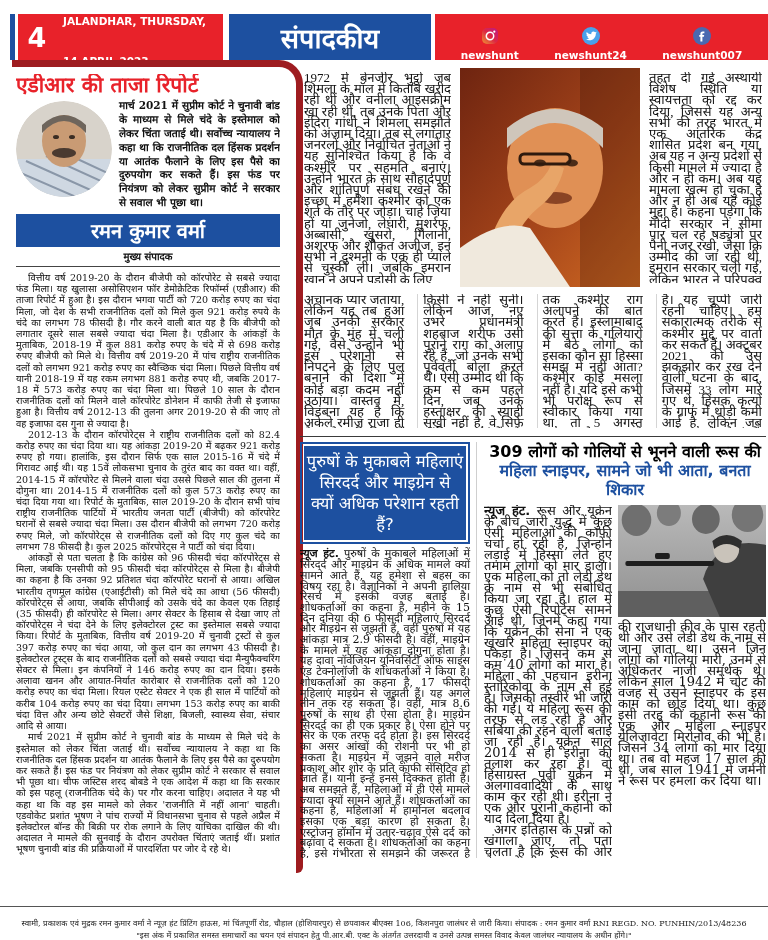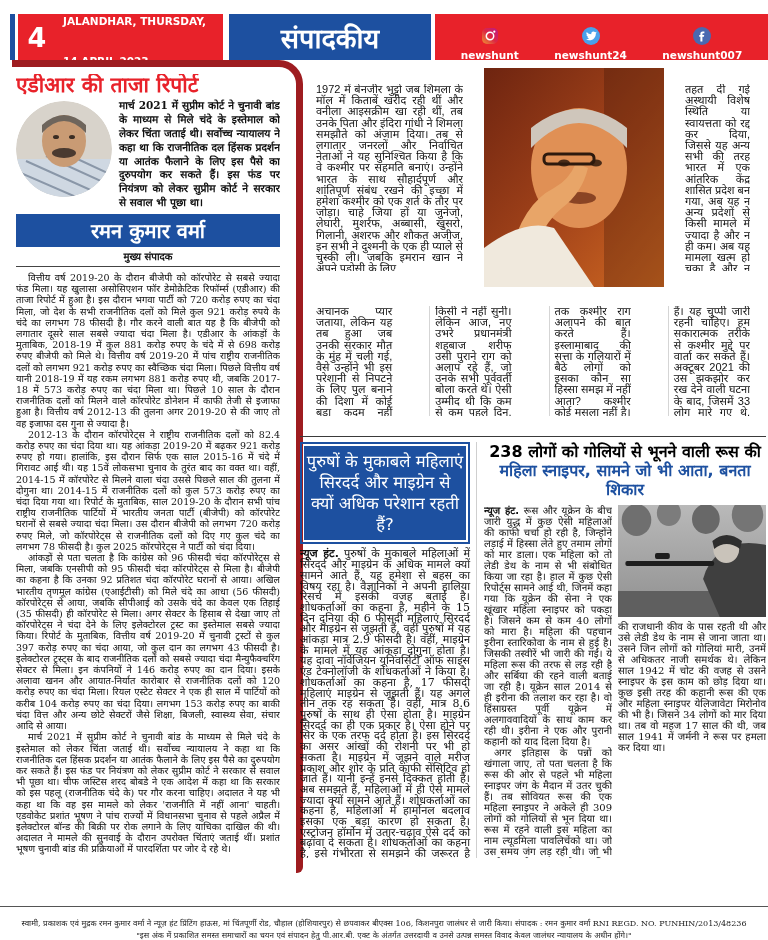--- a/index.html
+++ b/index.html
@@ -32,21 +32,21 @@
          text-align:justify;margin:0 0 4px;}
   .author-band{overflow:hidden;background:#1d50a0;color:#fff;font-size:20px;font-weight:bold;
                text-align:center;padding:3px 6px;margin:2px 0 2px;}
   .author-title{overflow:hidden;font-size:10px;font-weight:bold;text-align:center;
                 border-bottom:1px solid #444;padding-bottom:3px;margin-bottom:5px;}
   .bodytext p{font-family:"DejaVu Serif",serif;font-size:9.5px;line-height:11.2px;
               text-align:justify;text-indent:12px;margin:0;}
   
   .mainarea{position:absolute;left:300px;top:68px;width:466px;}
   .mainarea h1{font-size:29px;font-weight:bold;line-height:1.1;margin:0 0 6px;letter-spacing:-0.5px;color:#000;}
-  .flowtext{font-family:Liberation Sans, sans-serif;font-size:11px;line-height:11.2px;text-align:justify;margin:16px;}
+  .flowtext{font-family:Liberation Serif, serif;font-size:13px;line-height:11.2px;text-align:justify;margin:4px;}
   .row1{display:flex;gap:5px;height:219px;overflow:hidden;}
   .row1 .colL{width:147px;overflow:hidden;}
   .row1 .colR{flex:1;overflow:hidden;}
   .photo-shahbaz{width:180px;height:219px;flex:0 0 auto;}
   .row2{display:flex;margin-top:3px;height:142px;overflow:hidden;border-bottom:1.5px solid #3a3a3a;padding-bottom:4px;}
   .row2 .c4{flex:1;overflow:hidden;padding:0 5px;}
   .row2 .c4 + .c4{border-left:1px solid #d5d5d5;}
   .row2 .c4:first-child{padding-left:0;}
   .row2 .c4:last-child{padding-right:0;}
   
@@ -59,21 +59,21 @@
   .lead{font-weight:bold;font-family:"DejaVu Sans",sans-serif;}
   .sniper{flex:1;padding-left:7px;overflow:hidden;}
   .sniper .h-black{font-size:16px;font-weight:bold;text-align:center;line-height:1.2;color:#000;}
   .sniper .h-blue{font-size:16px;font-weight:bold;text-align:center;line-height:1.2;color:#1d50a0;margin-bottom:5px;}
   .sniper .cols{display:flex;gap:6px;}
   .sniper .cL{width:128px;flex:0 0 auto;overflow:hidden;}
   .sniper .cR{flex:1;overflow:hidden;}
   .photo-sniper{width:100%;height:112px;display:block;}
   .sniper .cR p{margin-top:4px;}
   .sniper p, .migraine .body{font-family:"DejaVu Serif",serif;text-align:justify;}
-  .sniper p{font-size:10px;line-height:11px;margin:0;}
+  .sniper p{font-size:13px;line-height:11px;margin:0;}
   
   .imprint{position:absolute;left:0;top:906px;width:768px;border-top:1px solid #555;
            padding-top:11px;text-align:center;font-family:"DejaVu Serif",serif;
            font-size:8px;line-height:1.55;color:#222;}
 </style>
 </head>
 <body>
 
 <div id="page">
 
@@ -201,21 +201,21 @@
         <div class="mig-headbox">
           <div class="inner">पुरुषों के मुकाबले महिलाएं सिरदर्द और माइग्रेन से क्यों अधिक परेशान रहती हैं?</div>
         </div>
         <p class="body">
           <span class="lead">न्यूज हंट.</span>
           <span>पुरुषों के मुकाबले महिलाओं में सिरदर्द और माइग्रेन के अधिक मामले क्यों सामने आते हैं, यह हमेशा से बहस का विषय रहा है। वैज्ञानिकों ने अपनी हालिया रिसर्च में इसकी वजह बताई है। शोधकर्ताओं का कहना है, महीने के 15 दिन दुनिया की 6 फीसदी महिलाएं सिरदर्द और माइग्रेन से जूझती हैं, वहीं पुरुषों में यह आंकड़ा मात्र 2.9 फीसदी है। वहीं, माइग्रेन के मामले में यह आंकड़ा दोगुना होता है। यह दावा नॉर्वेजियन यूनिवर्सिटी ऑफ साइंस एंड टेक्नोलॉजी के शोधकर्ताओं ने किया है। शोधकर्ताओं का कहना है, 17 फीसदी महिलाएं माइग्रेन से जूझती हैं। यह अगले तीन तक रह सकता है। वहीं, मात्र 8.6 पुरुषों के साथ ही ऐसा होता है। माइग्रेन सिरदर्द का ही एक प्रकार है। ऐसा होने पर सिर के एक तरफ दर्द होता है। इस सिरदर्द का असर आंखों की रोशनी पर भी हो सकता है। माइग्रेन में जूझने वाले मरीज प्रकाश और शोर के प्रति काफी सेंसिटिव हो जाते हैं। यानी इन्हें इनसे दिक्कत होती है। अब समझते हैं, महिलाओं में ही ऐसे मामले ज्यादा क्यों सामने आते हैं। शोधकर्ताओं का कहना है, महिलाओं में हार्मोनल बदलाव इसका एक बड़ा कारण हो सकता है। एस्ट्रोजन हॉर्मोन में उतार-चढ़ाव ऐसे दर्द को बढ़ावा दे सकता है। शोधकर्ताओं का कहना है, इसे गंभीरता से समझने की जरूरत है क्योंकि सिरदर्द कभी भी, कहीं भी शुरू हो सकता है। महिलाओं में ऐसा होने पर उन्हें घर और ऑफिस संभालने में मुश्किलें आती हैं।</span>
         </p>
       </section>
 
       <section class="sniper">
-        <div class="h-black">238 लोगों को गोलियों से भूनने वाली रूस की</div>
+        <div class="h-black">309 लोगों को गोलियों से भूनने वाली रूस की</div>
         <div class="h-blue">महिला स्नाइपर, सामने जो भी आता, बनता शिकार</div>
         <div class="cols">
           <div class="cL">
             <p>
               <span class="lead">न्यूज हंट.</span>
               <span>रूस और यूक्रेन के बीच जारी युद्ध में कुछ ऐसी महिलाओं की काफी चर्चा हो रही है, जिन्होंने लड़ाई में हिस्सा लेते हुए तमाम लोगों को मार डाला। एक महिला को तो लेडी डेथ के नाम से भी संबोधित किया जा रहा है। हाल में कुछ ऐसी रिपोर्ट्स सामने आई थी, जिनमें कहा गया कि यूक्रेन की सेना ने एक खूंखार महिला स्नाइपर को पकड़ा है। जिसने कम से कम 40 लोगों को मारा है। महिला की पहचान इरीना स्तारिकोवा के नाम से हुई है। जिसकी तस्वीरें भी जारी की गईं। ये महिला रूस की तरफ से लड़ रही है और सर्बिया की रहने वाली बताई जा रही है। यूक्रेन साल 2014 से ही इरीना की तलाश कर रहा है। वो हिंसाग्रस्त पूर्वी यूक्रेन में अलगाववादियों के साथ काम कर रही थी। इरीना ने एक और पुरानी कहानी को याद दिला दिया है।</span>
             </p>
             <p style="text-indent:10px;">अगर इतिहास के पन्नों को खंगाला जाए, तो पता चलता है कि रूस की ओर से पहले भी महिला स्नाइपर जंग के मैदान में उतर चुकी हैं। तब सोवियत रूस की एक महिला स्नाइपर ने अकेले ही 309 लोगों को गोलियों से भून दिया था। रूस में रहने वाली इस महिला का नाम ल्यूडमिला पावलिचेंको था। जो उस समय जंग लड़ रही थी। जो भी उसके सामने आता, उसे मार दिया जाता था। ऐसा कहा जाता है कि ल्यूडमिला का निशाना काफी सटीक था। वो यूक्रेन</p>
           </div>
           <div class="cR">

